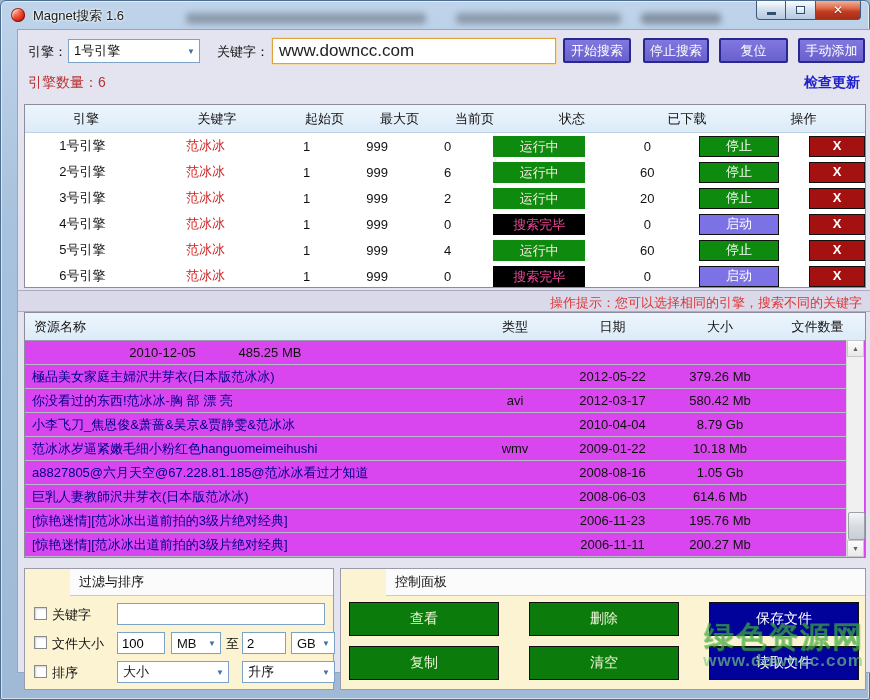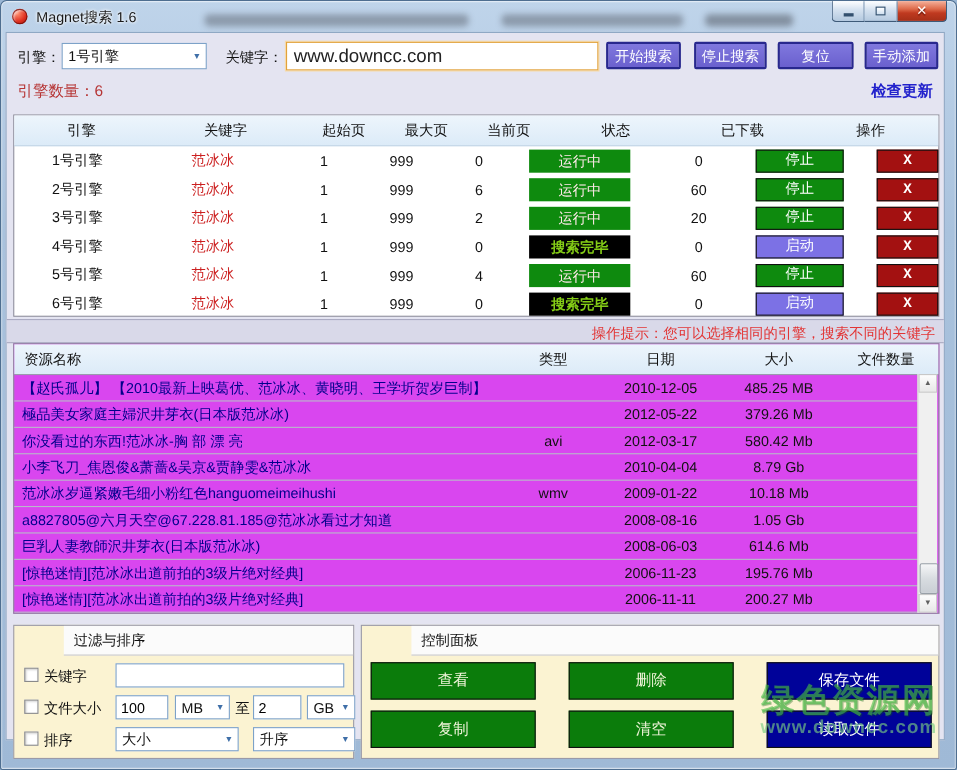--- a/index.html
+++ b/index.html
@@ -20,21 +20,21 @@
   .wbtn{height:19px;border:1px solid #3E5A78;border-top:none;box-sizing:border-box;
     background:linear-gradient(#FDFEFF,#D4E1EF 45%,#B4C9DF);display:flex;align-items:center;justify-content:center;cursor:default;}
   .wbtn.minb{width:30px;border-radius:0 0 0 4px;}
   .wbtn.maxb{width:29px;border-left:none;border-right:none;}
   .wbtn.closeb{width:46px;border-radius:0 0 4px 0;
     background:linear-gradient(#F5B09A,#DE6A4A 40%,#C03A20 60%,#A52F18);color:#fff;}
   .minbar{width:9px;height:3px;background:#33506E;margin-top:6px;}
   .maxbox{width:9px;height:8px;border:1px solid #33506E;box-sizing:border-box;background:linear-gradient(#fff,#cfe0f0);}
   .closex{font-size:12px;font-weight:bold;color:#fff;text-shadow:0 1px 1px #7A1F10;}
   
-  .client{position:absolute;left:4px;top:28px;width:854px;height:644px;background:#E4E4F1;
+  .client{position:absolute;left:16px;top:28px;width:854px;height:644px;background:#E4E4F1;
     border:1px solid #8FA8C4;box-sizing:border-box;}
   .lbl{font-size:13px;color:#111;}
   
   .toolbar{position:absolute;left:0;top:8px;width:100%;height:26px;}
   .toolbar .lbl{position:absolute;top:5px;}
   .l-eng{left:10px}.l-key{left:199px}
   .sel{background:#fff;border:1px solid #7DA2C8;box-sizing:border-box;display:flex;align-items:center;
     font-size:13px;color:#111;padding-left:5px;position:relative;cursor:default;}
   .sel .arr{position:absolute;right:4px;top:50%;transform:translateY(-50%);font-size:8px;color:#3F6FA8;}
   .sel-engine{position:absolute;left:50px;top:1px;width:132px;height:24px;}
@@ -53,22 +53,22 @@
     border:1px solid #8C8C9C;box-sizing:border-box;}
   .et-head{display:flex;height:27px;align-items:center;background:linear-gradient(#EDF5FC,#DCEBF8);
     border-bottom:1px solid #BBD0E4;font-size:14px;color:#1C2B4A;}
   .etc{text-align:center;font-size:13px;color:#111;}
   .c1{width:122px}.c2{width:140px}.c3{width:75px}.c4{width:75px}.c5{width:75px}
   .c6{width:120px}.c7{width:110px}.c8{flex:1;display:flex;justify-content:center;gap:30px;align-items:center;}
   .et-row{display:flex;height:26px;align-items:center;}
   .etc.red{color:#CC2020;}
   .badge{display:inline-block;width:92px;height:21px;line-height:21px;color:#FFE9E9;font-size:13px;}
   .badge.running{background:#0E8A0E;}
-  .badge.done{background:#000;color:#84cc16;font-weight:bold;}
-  .abtn{width:80px;height:21px;border:1px solid #101010;color:#fff;font-size:13px;font-family:Liberation Mono, monospace;
+  .badge.done{background:#000;color:#ec4899;}
+  .abtn{width:80px;height:21px;border:1px solid #101010;color:#fff;font-size:13px;font-family:Liberation Sans, sans-serif;
     padding:0;line-height:18px;cursor:default;}
   .abtn.stop{background:#0E8A0E;}
   .abtn.start{background:#7C71E5;}
   .abtn.xbtn{width:56px;background:#A31111;font-weight:bold;}
   
   .resbar{position:absolute;left:0;top:260px;width:100%;height:22px;background:#D9D9E9;
     border-top:1px solid #ABABC3;border-bottom:1px solid #ABABC3;box-sizing:border-box;}
   .rescount{position:absolute;left:10px;top:3px;font-size:13px;color:#B63434;margin-top:48px;}
   .reshint{position:absolute;right:8px;top:3px;font-size:13px;color:#E23434;}
   
@@ -268,21 +268,20 @@
     <div class="rtable">
       <div class="rt-head">
         <div class="rtc rc1">资源名称</div>
         <div class="rtc rc2">类型</div>
         <div class="rtc rc3">日期</div>
         <div class="rtc rc4">大小</div>
         <div class="rtc rc5">文件数量</div>
       </div>
       <div>
           <div class="rt-row">
-            <a class="rtc rc1">【赵氏孤儿】 【2010最新上映葛优、范冰冰、黄晓明、王学圻贺岁巨制】</a>
             <div class="rtc rc2"></div>
             <div class="rtc rc3">2010-12-05</div>
             <div class="rtc rc4">485.25 MB</div>
             <div class="rtc rc5"></div>
           </div>
           <div class="rt-row">
             <a class="rtc rc1">極品美女家庭主婦沢井芽衣(日本版范冰冰)</a>
             <div class="rtc rc2"></div>
             <div class="rtc rc3">2012-05-22</div>
             <div class="rtc rc4">379.26 Mb</div>

